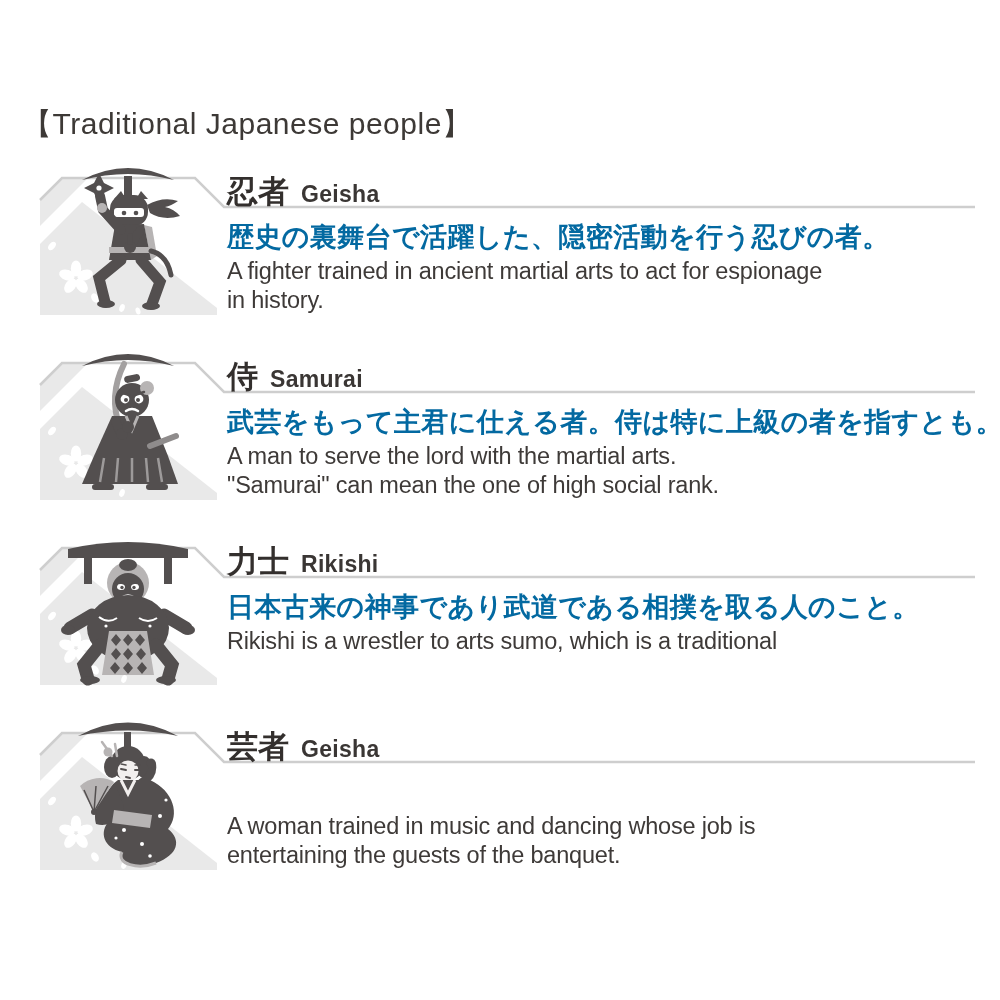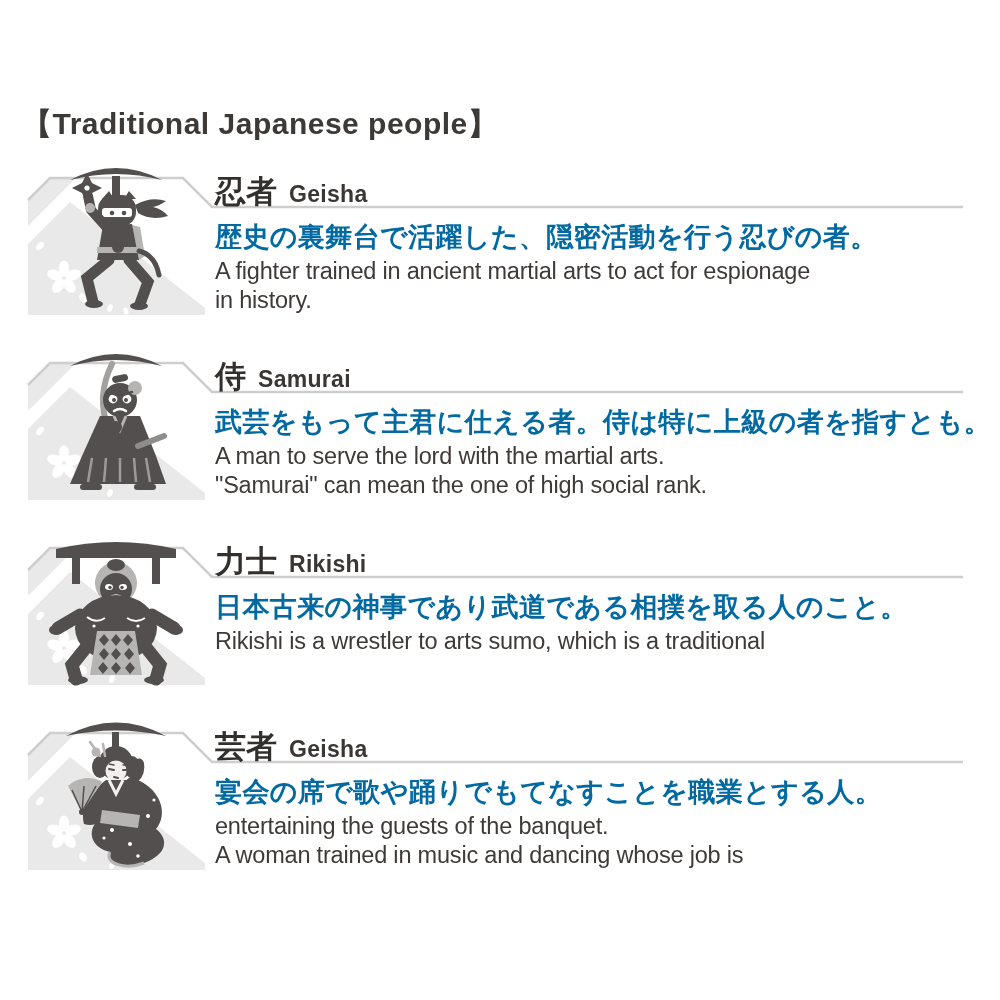--- a/index.html
+++ b/index.html
@@ -1,20 +1,20 @@
 <!DOCTYPE html>
 <html><head>
 <meta charset="utf-8">
 <style>
   html,body{margin:0;padding:0;background:#fff;}
   .page{position:relative;width:1000px;height:1000px;background:#ffffff;overflow:hidden;
         font-family:"Liberation Sans","DejaVu Sans",sans-serif;}
-  .page-title{position:absolute;left:22px;top:104px;font-size:30px;font-weight:700;
+  .page-title{position:absolute;left:22px;top:104px;font-size:30px;font-weight:400;
         color:#3d3936;letter-spacing:.5px;white-space:nowrap;}
-  .section{position:absolute;left:0;width:900px;height:162px;}
+  .section{position:absolute;left:12px;width:900px;height:162px;}
   #sec-ninja{top:163px}
   #sec-samurai{top:348px}
   #sec-rikishi{top:533px}
   #sec-geisha{top:718px}
   .art{position:absolute;left:0;top:0;display:block;}
   .titlebar{position:absolute;left:215px;top:8px;display:flex;align-items:baseline;gap:12px;white-space:nowrap;}
   .title-ja{font-size:31px;font-weight:700;color:#332f2d;}
   .title-romaji{font-size:23px;font-weight:600;color:#3a3634;letter-spacing:.3px;}
   .desc-ja{position:absolute;left:215px;top:56px;font-size:27px;font-weight:700;
         color:#0369a1;letter-spacing:.4px;white-space:nowrap;}
@@ -250,20 +250,19 @@
           <circle cx="58" cy="120" r="1.6"></circle>
             <circle cx="92" cy="138" r="1.8"></circle>
             <circle cx="108" cy="82" r="1.6"></circle>
         </g>
       </g>
     </svg>
     <div class="titlebar">
       <span class="title-ja">芸者</span>
       <span class="title-romaji">Geisha</span>
     </div>
-    <div class="desc-ja">宴会の席で歌や踊りでもてなすことを職業とする人。</div>
-    <div class="desc-en">
+    <div class="desc-en">
+      <div>A woman trained in music and dancing whose job is</div>
       <div>entertaining the guests of the banquet.</div>
-      <div>A woman trained in music and dancing whose job is</div>
     </div>
   </div>
 
 </div>
 
 </body></html>

